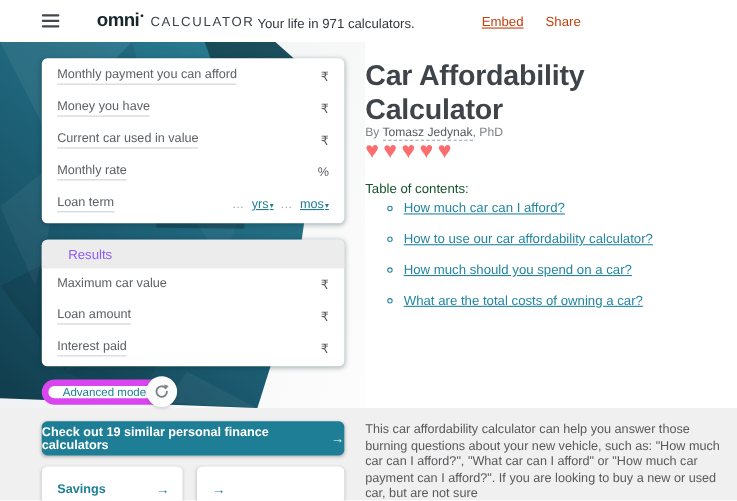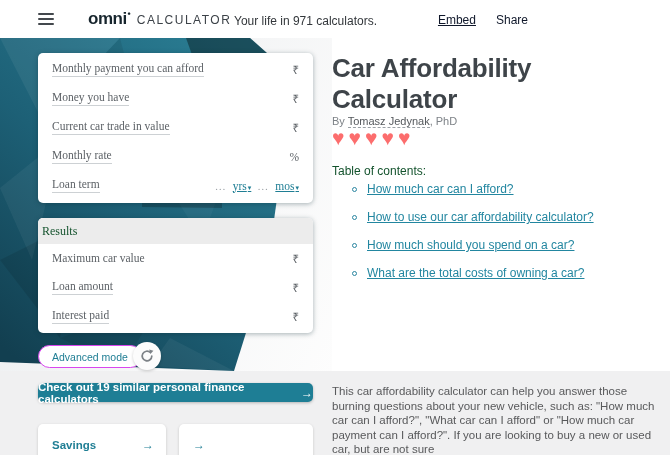--- a/index.html
+++ b/index.html
@@ -13,48 +13,48 @@
   
   .header { position:absolute; left:2px; top:0; width:534px; height:38px; background:#fff; z-index:30; display:flex; align-items:center; }
   .hamburger { position:absolute; left:36px; top:13px; width:16px; height:12px; display:flex; flex-direction:column; justify-content:space-between; cursor:pointer; }
   .hamburger span { display:block; height:2px; background:#43484d; border-radius:1px; }
   .logo { position:absolute; left:86px; top:9px; display:flex; align-items:baseline; cursor:pointer; }
   .logo-omni { font-weight:800; font-size:17px; letter-spacing:-0.5px; color:#17252d; }
   .logo-dot { font-size:9px; color:#17252d; vertical-align:top; position:relative; top:-7px; left:1px; font-weight:800; }
   .logo-calc { font-size:12px; letter-spacing:1.5px; color:#3c4248; margin-left:7px; }
   .tagline { position:absolute; left:232px; top:14px; font-size:12px; color:#33373b; }
   .hdr-links { position:absolute; right:8px; top:13px; display:flex; gap:20px; }
-  .hdr-link { font-size:12px; color:#0f172a; cursor:pointer; }
+  .hdr-link { font-size:12px; color:#c2410c; cursor:pointer; }
   .hdr-link.u { text-decoration:underline; }
 
   
   .backdrop { position:absolute; left:0; top:38px; width:332px; height:340px; background:linear-gradient(115deg,#e9ecee 0%,#f3f4f5 45%,#fdfdfd 100%); z-index:1; }
   .poly { position:absolute; left:0; top:38px; z-index:2; }
   .graysection { position:absolute; left:0; top:371px; width:670px; height:84px; background:#f0f0f1; z-index:3; }
 
   
-  .card { position:absolute; background:#fff; border-radius:5px; box-shadow:0 1px 5px rgba(10,40,50,.35); z-index:10;font-family:Liberation Serif, serif; }
+  .card { position:absolute; background:#fff; border-radius:5px; box-shadow:0 1px 5px rgba(10,40,50,.35); z-index:10; }
   .card-inputs { left:38px; top:53px; width:275px; height:150px; padding:2px 0; }
   .card-results { left:38px; top:218px; width:275px; height:115px; }
   .crow { height:29px; display:flex; align-items:center; justify-content:space-between; padding:0 14px; }
   .crow .lbl { font-size:11.5px; color:#5c6166; padding-bottom:2px; border-bottom:1px solid #cdd1d4; cursor:pointer; }
   .crow .lbl.plain { border-bottom:none; }
   .crow .unit { font-size:11.5px; color:#5c6166; cursor:pointer; }
-  .results-header { height:26px; background:#ececec; border-radius:5px 5px 0 0; display:flex; align-items:center; padding:0 4px; font-size:12px; color:#14532d; }
+  .results-header { height:26px; background:#ececec; border-radius:5px 5px 0 0; display:flex; align-items:center; padding:0 24px; font-size:12px; color:#8b5cf6; }
   .term-right { display:flex; align-items:center; gap:6px; }
   .term-dots { font-size:11px; color:#9aa0a5; letter-spacing:1px; cursor:text; }
   .term-link { font-size:11.5px; color:#1f7e94; text-decoration:underline; cursor:pointer; }
   .caret { font-size:7px; color:#1f7e94; margin-left:1px; }
 
   
-  .adv-pill { position:absolute; left:38px; top:345px; height:23px; padding:0 13px; background:#fff; border:1px solid #d946ef; border-radius:12px; display:flex; align-items:center; z-index:10; cursor:pointer; font-size:10.5px; color:#1f7e94; }
+  .adv-pill { position:absolute; left:38px; top:345px; height:23px; padding:0 13px; background:#fff; border:6px solid #d946ef; border-radius:12px; display:flex; align-items:center; z-index:10; cursor:pointer; font-size:10.5px; color:#1f7e94; }
   .reset-btn { position:absolute; left:133px; top:342px; width:28px; height:28px; border-radius:50%; background:#fcfcfc; box-shadow:0 1px 3px rgba(0,0,0,.2); display:flex; align-items:center; justify-content:center; z-index:10; cursor:pointer; }
 
   
-  .cta-btn { position:absolute; left:38px; top:383px; width:275px; height:19px; background:#1e7e95; border-radius:5px; box-shadow:0 1px 3px rgba(0,0,0,.25); display:flex; align-items:center; justify-content:center; gap:10px; z-index:10; cursor:pointer; }
+  .cta-btn { position:absolute; left:38px; top:383px; width:275px; height:31px; background:#1e7e95; border-radius:5px; box-shadow:0 1px 3px rgba(0,0,0,.25); display:flex; align-items:center; justify-content:center; gap:10px; z-index:10; cursor:pointer; }
   .cta-btn .t { color:#fff; font-size:11.5px; font-weight:bold; }
   .cta-btn .a { color:#fff; font-size:12px; }
   .rel-btn { position:absolute; top:424px; height:41px; background:#fff; border-radius:5px; box-shadow:0 1px 3px rgba(0,0,0,.18); display:flex; align-items:center; justify-content:space-between; padding:0 12px 0 14px; z-index:10; cursor:pointer; }
   .rel-btn .t { color:#1f7e94; font-size:11.5px; font-weight:bold; }
   .rel-btn .a { color:#1f7e94; font-size:12px; }
   .rel-savings { left:38px; width:128px; }
   .rel-ccp { left:179px; width:134px; }
 
   
   .article { position:absolute; left:332px; top:0; width:338px; z-index:5; }
@@ -118,21 +118,21 @@
 <div class="card card-inputs">
   <div class="crow">
     <span class="lbl">Monthly payment you can afford</span>
     <span class="unit">₹</span>
   </div>
   <div class="crow">
     <span class="lbl">Money you have</span>
     <span class="unit">₹</span>
   </div>
   <div class="crow">
-    <span class="lbl">Current car trade in value</span>
+    <span class="lbl">Current car used in value</span>
     <span class="unit">₹</span>
   </div>
   <div class="crow">
     <span class="lbl">Monthly rate</span>
     <span class="unit">%</span>
   </div>
   <div class="crow">
     <span class="lbl">Loan term</span>
     <span class="term-right">
       <span class="term-dots">…</span>

